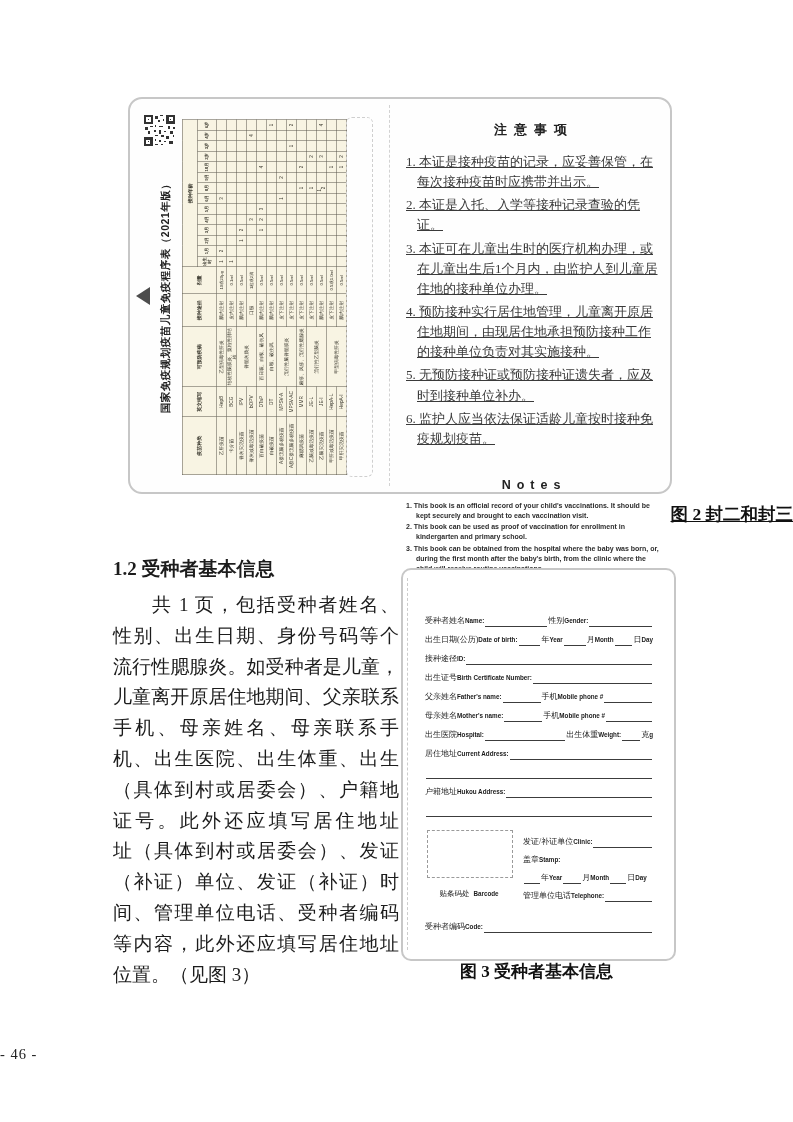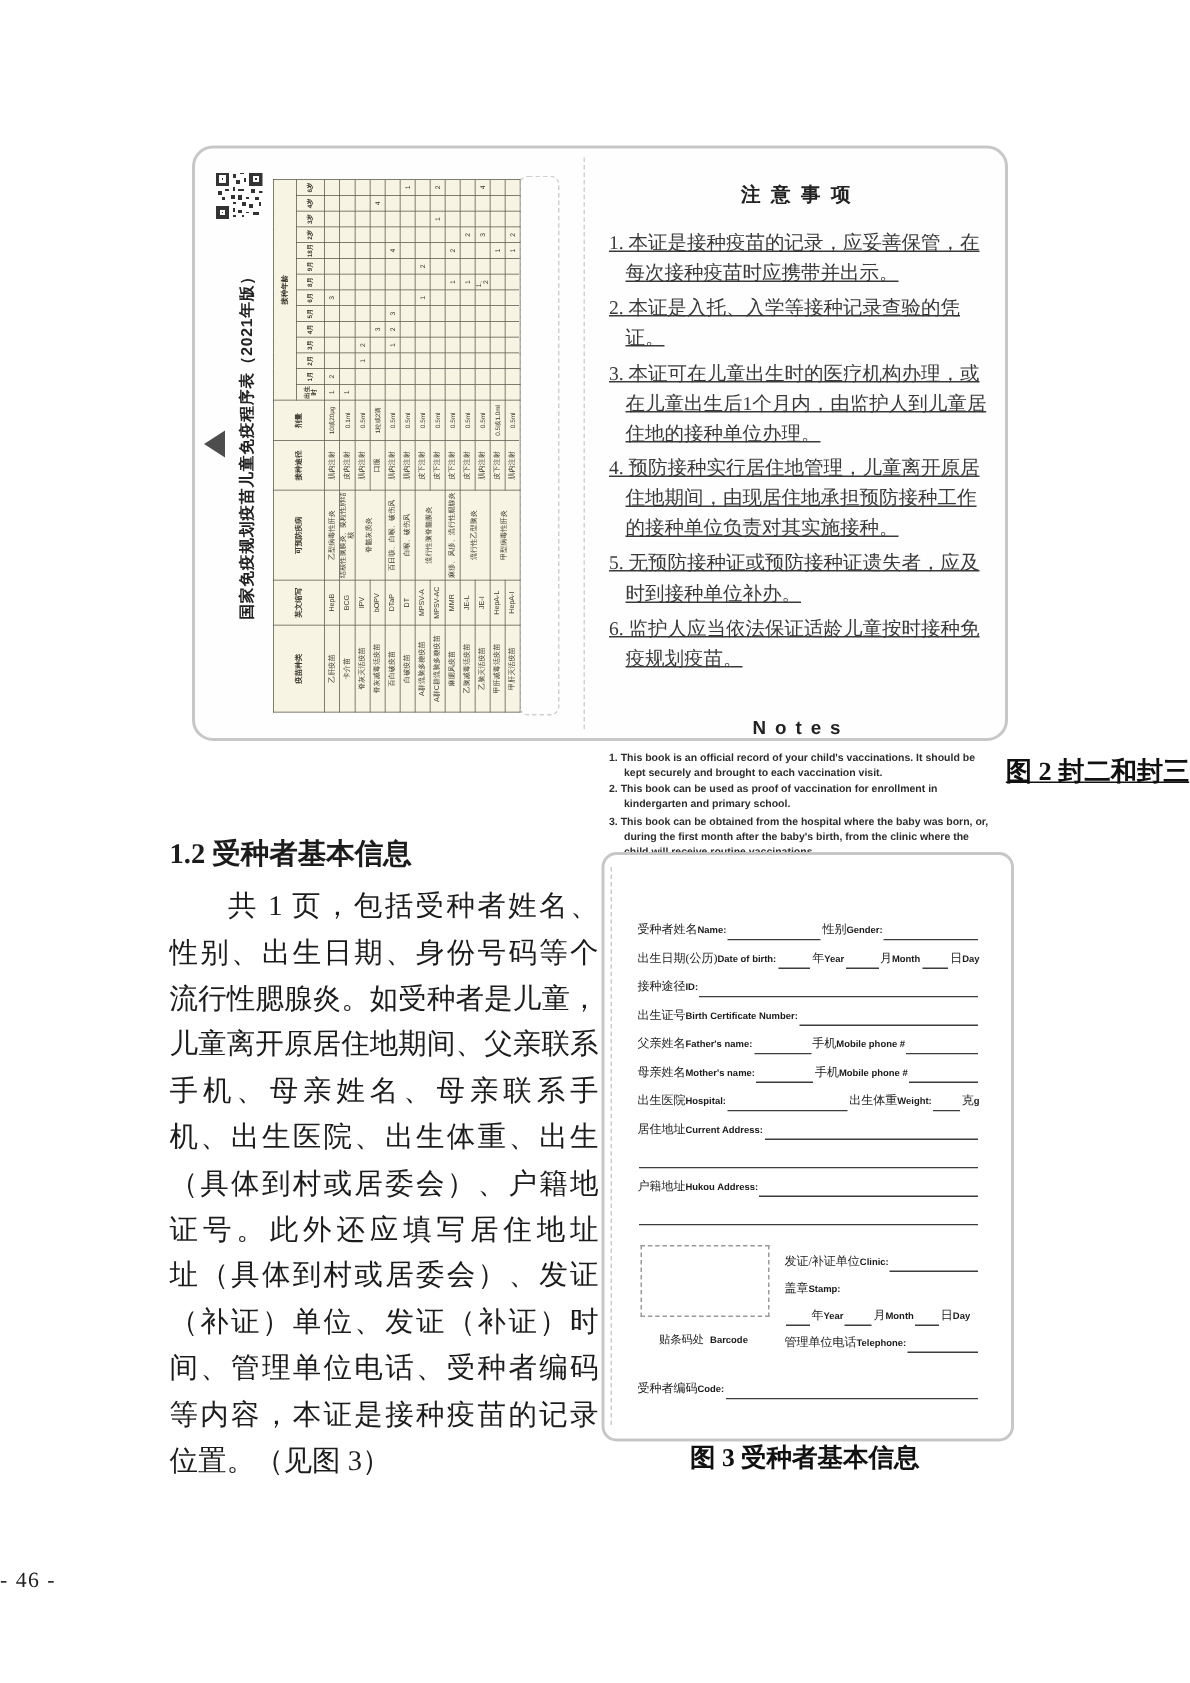--- a/index.html
+++ b/index.html
@@ -488,21 +488,21 @@
         <div class="pline">性别、出生日期、身份号码等个</div>
         <div class="pline">流行性腮腺炎。如受种者是儿童，</div>
         <div class="pline">儿童离开原居住地期间、父亲联系</div>
         <div class="pline">手机、母亲姓名、母亲联系手</div>
         <div class="pline">机、出生医院、出生体重、出生</div>
         <div class="pline">（具体到村或居委会）、户籍地</div>
         <div class="pline">证号。此外还应填写居住地址</div>
         <div class="pline">址（具体到村或居委会）、发证</div>
         <div class="pline">（补证）单位、发证（补证）时</div>
         <div class="pline">间、管理单位电话、受种者编码</div>
-        <div class="pline">等内容，本证是接种疫苗的记录</div>
+        <div class="pline">等内容，此外还应填写居住地址</div>
         <div class="pline last">位置。（见图 3）</div>
       </div>
   </div>
 
   <div class="fig3">
     <div class="fig3-edge"></div>
     <div class="form">
       <div id="form-top">
           <div class="frow">
             <span class="flab"><span class="zh">受种者姓名</span><span class="en">Name:</span></span>

